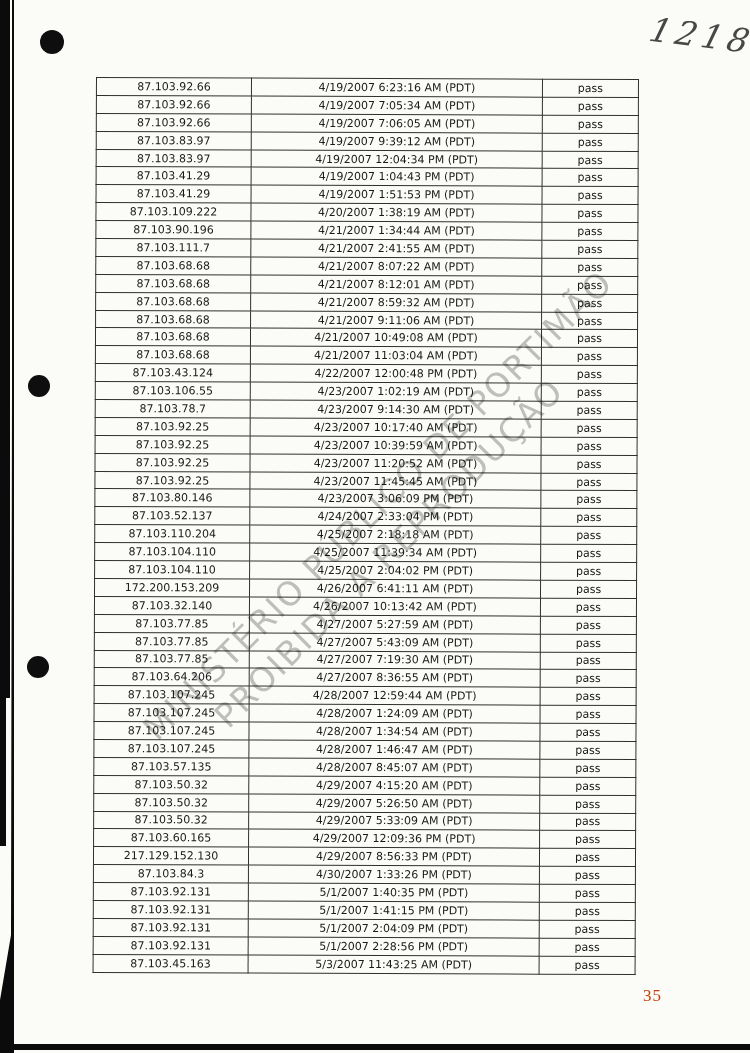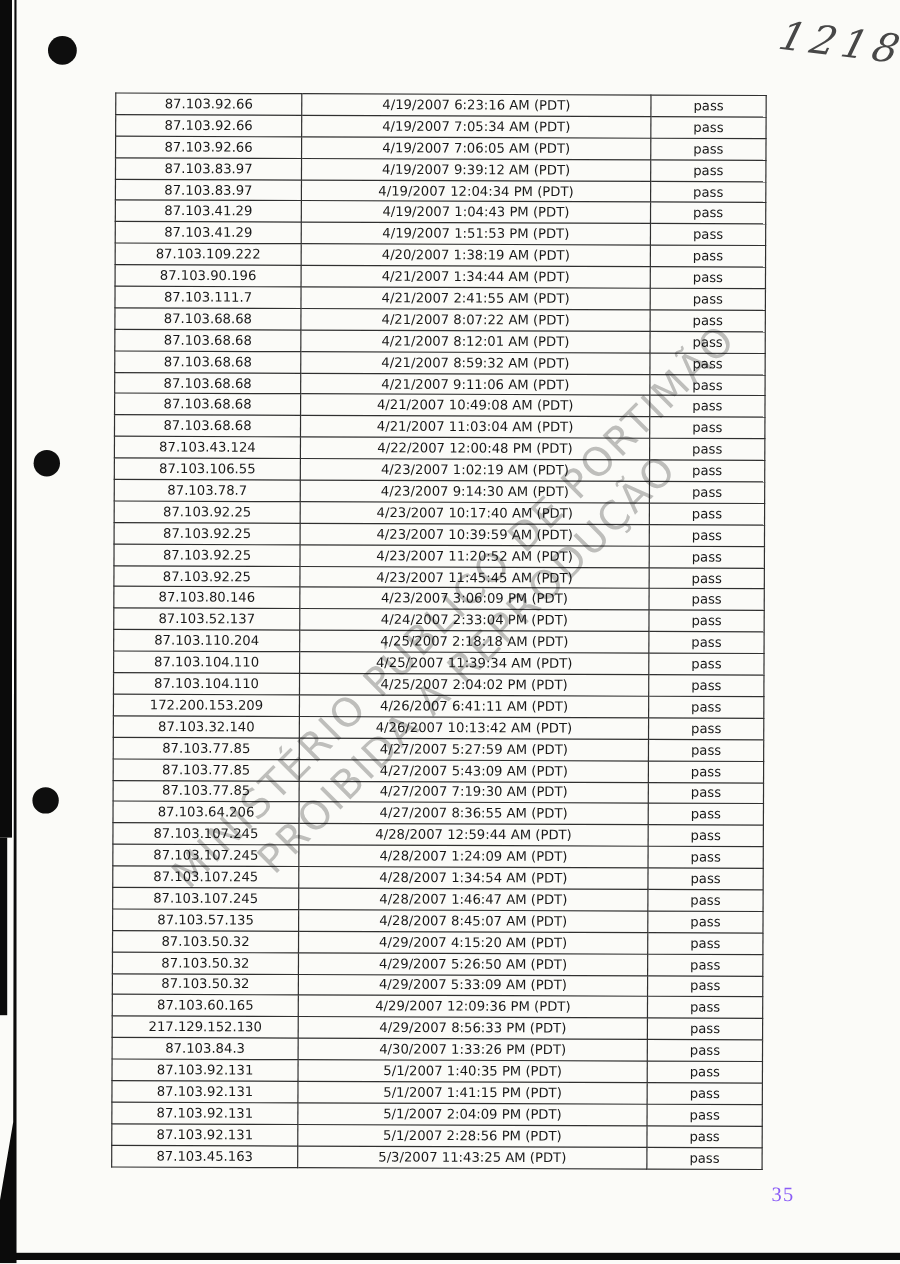--- a/index.html
+++ b/index.html
@@ -50,21 +50,21 @@
     position:absolute;white-space:nowrap;pointer-events:none;
     transform:translate(-50%,-50%) rotate(-45deg);
     font-size:33px;letter-spacing:2px;font-weight:500;
     color:#9a9a9a;opacity:0.62;mix-blend-mode:multiply;
   }
   .watermark-1{left:378px;top:505px;}
   .watermark-2{left:389px;top:553px;}
   
   .page-num{
     position:absolute;left:643px;top:986px;
-    font-family:"Liberation Serif",serif;font-size:17px;color:#8b5cf6;
+    font-family:"Liberation Serif",serif;font-size:17px;color:#c2410c;
     letter-spacing:1px;
   }
 </style>
 </head>
 <body>
 
 <div>
 
   <div class="edge edge-left-1"></div>
   <div class="edge edge-left-2"></div>

